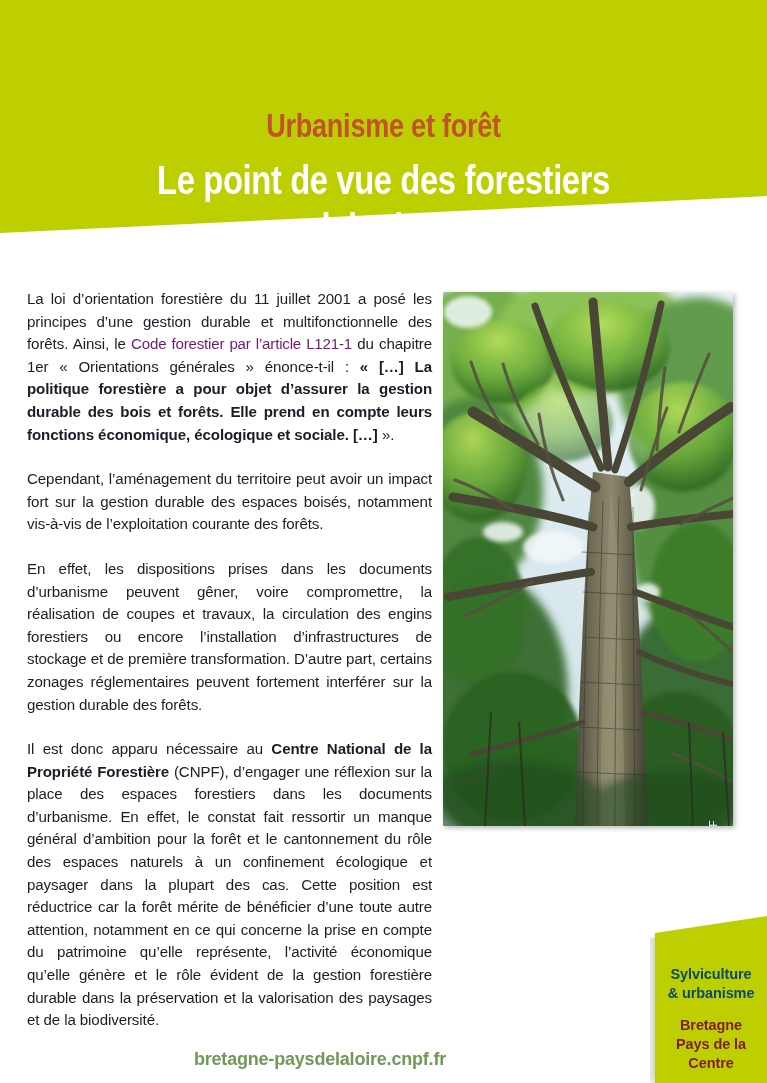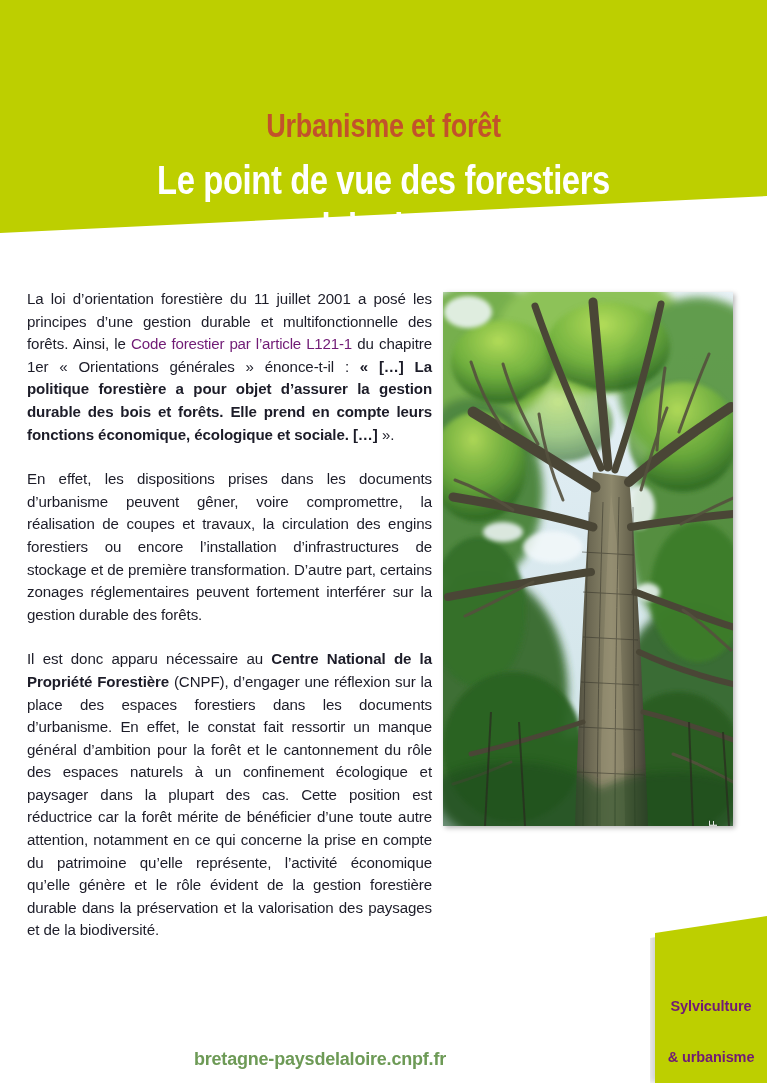--- a/index.html
+++ b/index.html
@@ -148,22 +148,22 @@
     z-index: 4;
   }
   .box-line {
     display: block;
     font-family: "Liberation Sans Narrow", "Liberation Sans", sans-serif;
     font-weight: bold;
     font-size: 14.5px;
     line-height: 19px;
     letter-spacing: -0.1px;
   }
-  .box-teal { color: #701a75; margin-top: 32px; }
-  .box-orange { color: #0f172a; }
+  .box-teal { color: #0c4a6e; }
+  .box-orange { color: #7f1d1d; }
   .box-gap { height: 13px; }
 
   
   .footer-url {
     position: absolute;
     left: 0;
     top: 1049px;
     width: 640px;
     text-align: center;
     font-family: "Liberation Sans Narrow", "Liberation Sans", sans-serif;
@@ -180,20 +180,21 @@
 <div class="header-banner"></div>
 <div class="header-titles">
   <h1 class="title-main">Urbanisme et forêt</h1>
   <h2 class="title-sub">Le point de vue des forestiers sylviculteurs</h2>
 </div>
 
 <div class="text-column">
 
   <p class="para"><span>La loi d’orientation forestière du 11 juillet 2001 a posé les principes d’une gestion durable et multifonctionnelle des forêts. Ainsi,  le  </span><span class="law-link">Code forestier par l’article L121-1</span><span> du chapitre 1er « Orientations générales » énonce-t-il : </span><span class="bold">« […] La politique forestière a pour objet d’assurer la gestion durable des bois et forêts. Elle prend en compte leurs fonctions économique, écologique et sociale. […]</span><span> ».</span></p>
 
+  <p class="para">Cependant, l’aménagement du territoire peut avoir un impact fort sur la gestion durable des espaces boisés, notamment vis-à-vis de l’exploitation courante des forêts.</p>
 
   <p class="para">En effet, les dispositions prises dans les documents d’urbanisme peuvent gêner, voire compromettre, la réalisation de coupes et travaux, la circulation des engins forestiers ou encore l’installation d’infrastructures de stockage et de première transformation. D’autre part, certains zonages réglementaires peuvent fortement interférer sur la gestion durable des forêts.</p>
 
   <p class="para"><span>Il est donc apparu nécessaire au </span><span class="bold">Centre National de la Propriété Forestière</span><span> (CNPF), d’engager une réflexion sur la place des espaces forestiers dans les documents d’urbanisme. En effet, le constat fait ressortir un manque général d’ambition pour la forêt et le cantonnement du rôle des espaces naturels à un confinement écologique et paysager dans la plupart des cas. Cette position est réductrice car la forêt mérite de bénéficier d’une toute autre attention, notamment en ce qui concerne la prise en compte du patrimoine qu’elle représente, l’activité économique qu’elle génère et le rôle évident de la gestion forestière durable dans la préservation et la valorisation des paysages et de la biodiversité.</span></p>
 
 </div>
 
 <div class="photo-frame">
   <svg width="290" height="534" viewBox="0 0 290 534">
     <defs>

